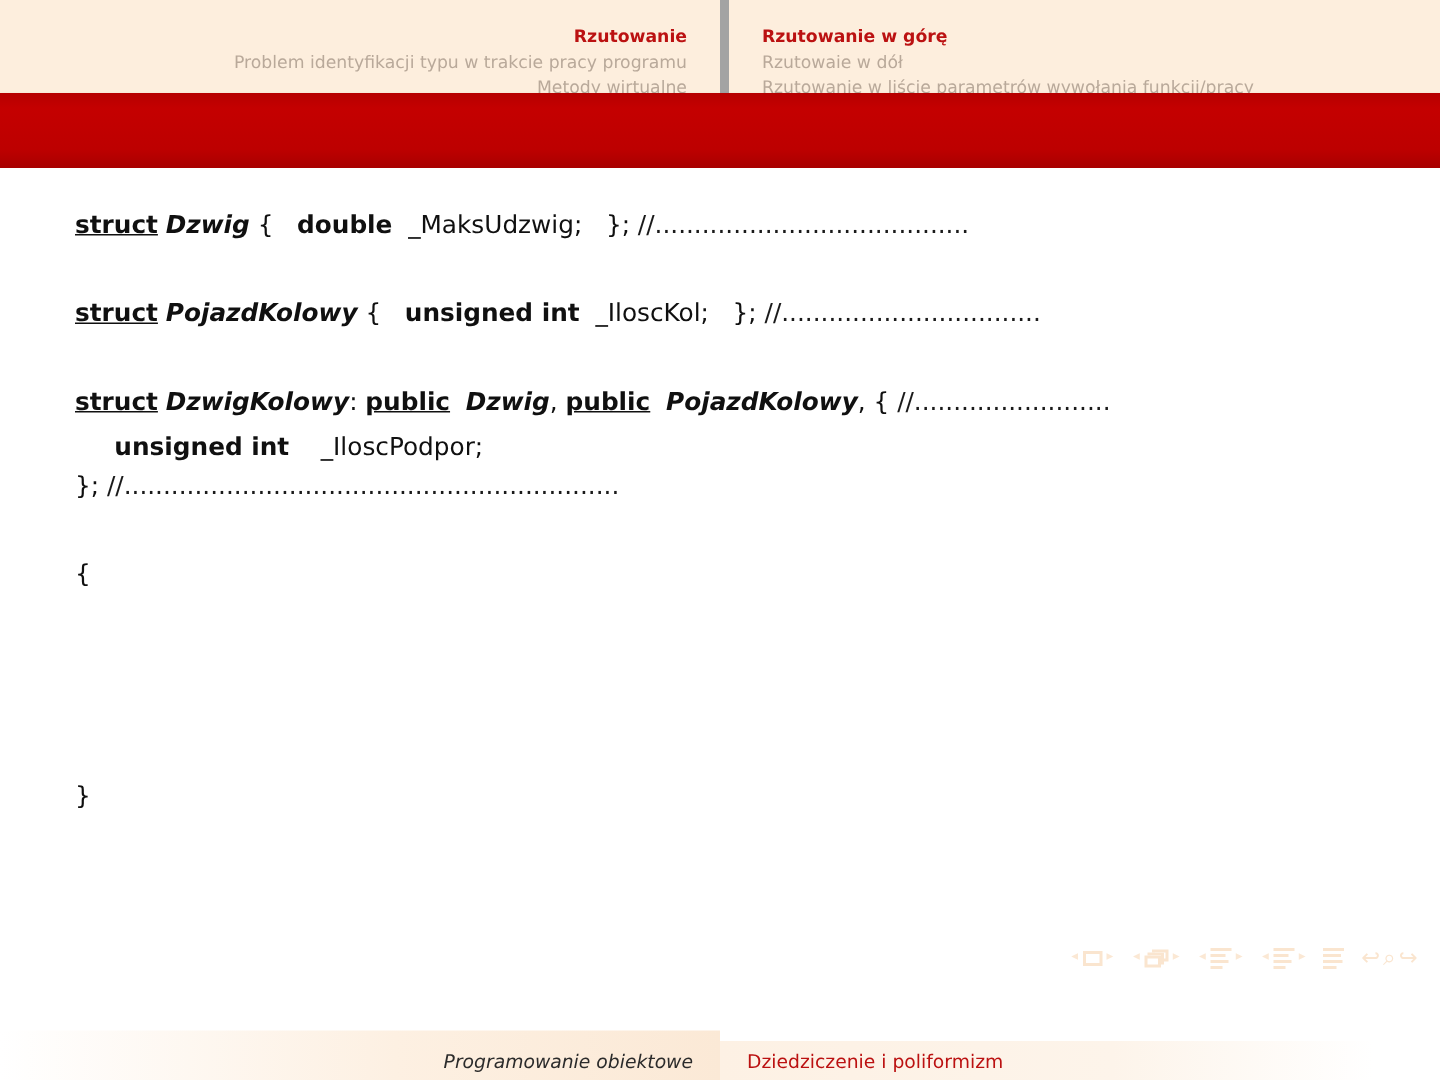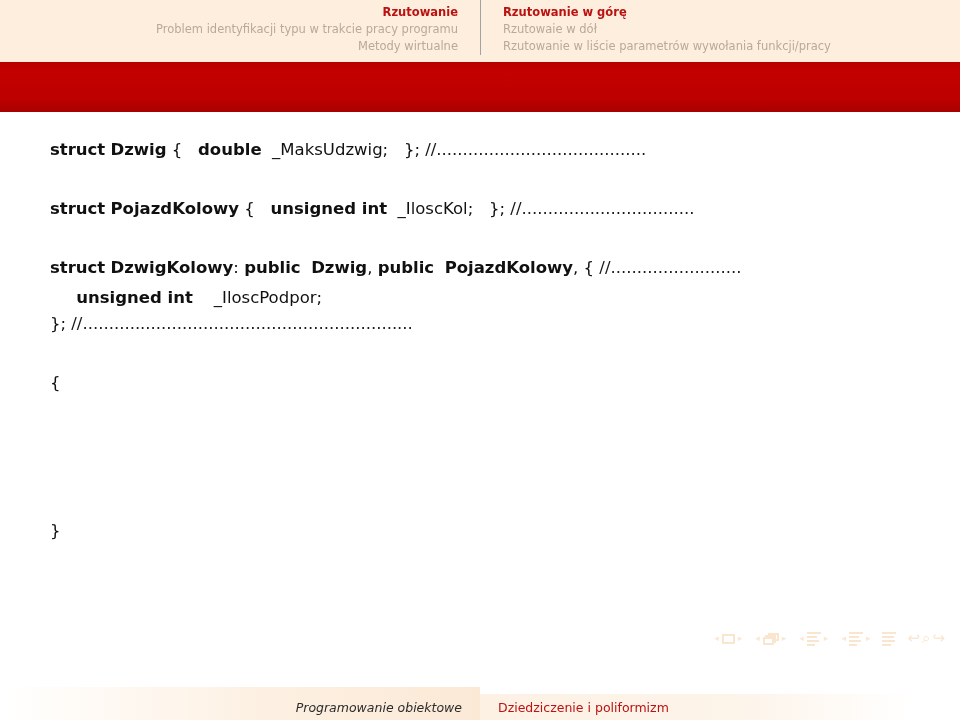--- a/index.html
+++ b/index.html
@@ -21,34 +21,34 @@
     height: 62px;
     background: #fdeedd;
     display: flex;
     flex-direction: row;
     align-items: flex-start;
     box-sizing: border-box;
     position: relative;
   }
   .nav-col {
     box-sizing: border-box;
-    padding-top: 4px;
+    padding-top: 16px;
     font-size: 11.5px;
     line-height: 17px;
   }
   .nav-col-left {
     width: 480px;
     text-align: right;
     padding-right: 22px;
   }
   .nav-col-right {
     width: 388px;
     text-align: left;
     padding-left: 22px;
-    border-left: 1px solid #a3a3a3;
+    border-left: 6px solid #a3a3a3;
   }
   .nav-entry {
     white-space: nowrap;
     color: #b9a99a;
   }
   .nav-entry.active {
     color: #bb1111;
     font-weight: bold;
   }
 
@@ -88,26 +88,28 @@
     line-height: 1.0;
     height: 30px;
     display: block;
   }
   .code-line.gap-after { margin-bottom: 29px; }
   .code-line.tight { height: 26px; }
 
   .kw-struct,
   .kw-public {
     font-weight: bold;
+    text-decoration: underline;
   }
   .kw-basic {
     font-weight: bold;
   }
   .type-name {
     font-weight: bold;
+    font-style: italic;
   }
   .ident { font-weight: normal; margin-top: 24px; }
   .comment { color: #1a1a1a; }
   .punct { font-weight: normal; }
 
   .spacer-big { height: 118px; }
 
   
   .nav-symbols {
     position: absolute;

